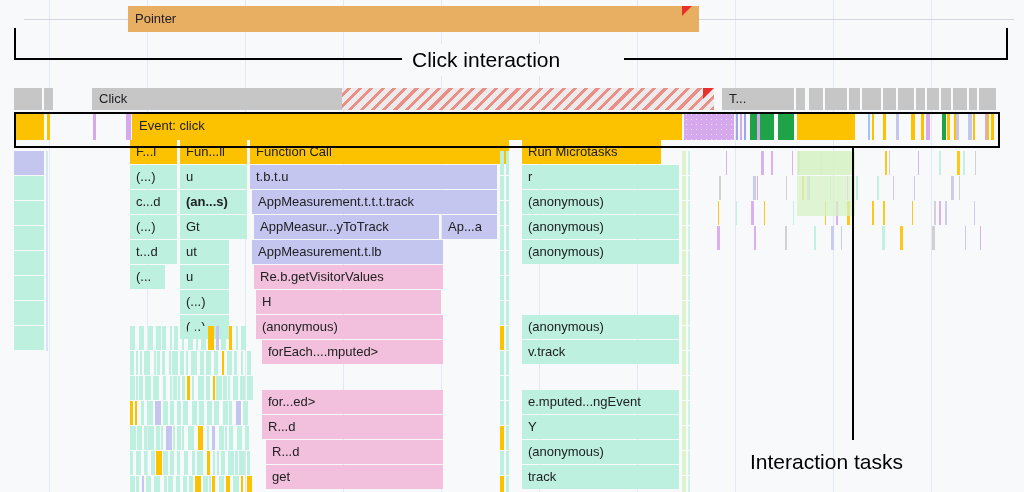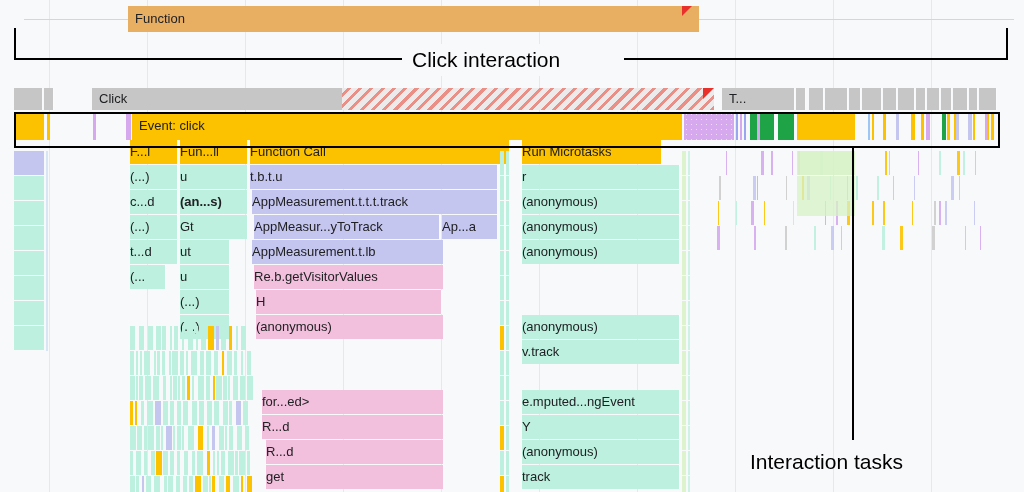--- a/index.html
+++ b/index.html
@@ -39,21 +39,21 @@
       #eceaea;
   }
   .long-task-tail{position:absolute;width:0;height:0;
     border-left:11px solid #e8312a;border-bottom:11px solid transparent;}
 
   
   .flame-row{position:absolute;left:0;width:1024px;}
   .blk{position:absolute;top:0;height:100%;overflow:hidden;white-space:nowrap;
        font-size:13px;color:#202124;box-sizing:border-box;
        border-right:1px solid rgba(255,255,255,.9);}
-  .blk span{display:block;line-height:24px;}
+  .blk span{display:block;padding-left:6px;line-height:24px;}
 
   
   .anno-text{position:absolute;font-size:21px;color:#000;white-space:nowrap;
     font-family:"Liberation Sans","DejaVu Sans",sans-serif;}
   .anno-line{position:absolute;background:#000;}
   .bracket{position:absolute;border:2.5px solid #000;box-sizing:border-box;}
   .mask{position:absolute;background:#f8f9fb;}
 </style>
 </head>
 <body>
@@ -68,21 +68,21 @@
       <div class="gridline" style="left: 441px;"></div>
       <div class="gridline" style="left: 539px;"></div>
       <div class="gridline" style="left: 637px;"></div>
       <div class="gridline" style="left: 735px;"></div>
       <div class="gridline" style="left: 833px;"></div>
       <div class="gridline" style="left: 931px;"></div>
     </div>
 
   <div class="abs" style="left:0;top:6px;width:1024px;height:28px;">
     <div class="track-line" style="left:24px;top:13px;width:990px;"></div>
-    <div class="pointer-bar" style="left:128px;top:0;width:564px;height:26px;">Function</div>
+    <div class="pointer-bar" style="left:128px;top:0;width:564px;height:26px;">Pointer</div>
     <div class="pointer-tail" style="left:682px;top:0;"></div>
   </div>
 
   <div class="abs" style="left:0;top:88px;width:1024px;height:22px;">
     <div class="task-bar plain" style="left:14px;width:28px;height:22px;"></div>
     <div class="task-bar plain" style="left:44px;width:9px;height:22px;"></div>
     <div class="task-bar" style="left:92px;width:250px;height:22px;">Click</div>
     <div class="long-task" style="left:342px;top:0;width:372px;height:22px;"></div>
     <div class="long-task-tail" style="left:703px;top:0;"></div>
     <div class="task-bar" style="left:722px;width:44px;height:22px;">T...</div>
@@ -241,20 +241,23 @@
           <span>(...)</span>
         </div>
         <div class="blk" style="left: 256px; width: 188px; background: rgb(242, 192, 220);">
           <span>(anonymous)</span>
         </div>
         <div class="blk" style="left: 522px; width: 158px; background: rgb(189, 240, 222);">
           <span>(anonymous)</span>
         </div>
       </div>
       <div class="flame-row" style="top: 200px; height: 24px;">
+        <div class="blk" style="left: 262px; width: 182px; background: rgb(242, 192, 220);">
+          <span>forEach....mputed&gt;</span>
+        </div>
         <div class="blk" style="left: 522px; width: 158px; background: rgb(189, 240, 222);">
           <span>v.track</span>
         </div>
       </div>
       <div class="flame-row" style="top: 250px; height: 24px;">
         <div class="blk" style="left: 262px; width: 182px; background: rgb(242, 192, 220);">
           <span>for...ed&gt;</span>
         </div>
         <div class="blk" style="left: 522px; width: 158px; background: rgb(189, 240, 222);">
           <span>e.mputed...ngEvent</span>

